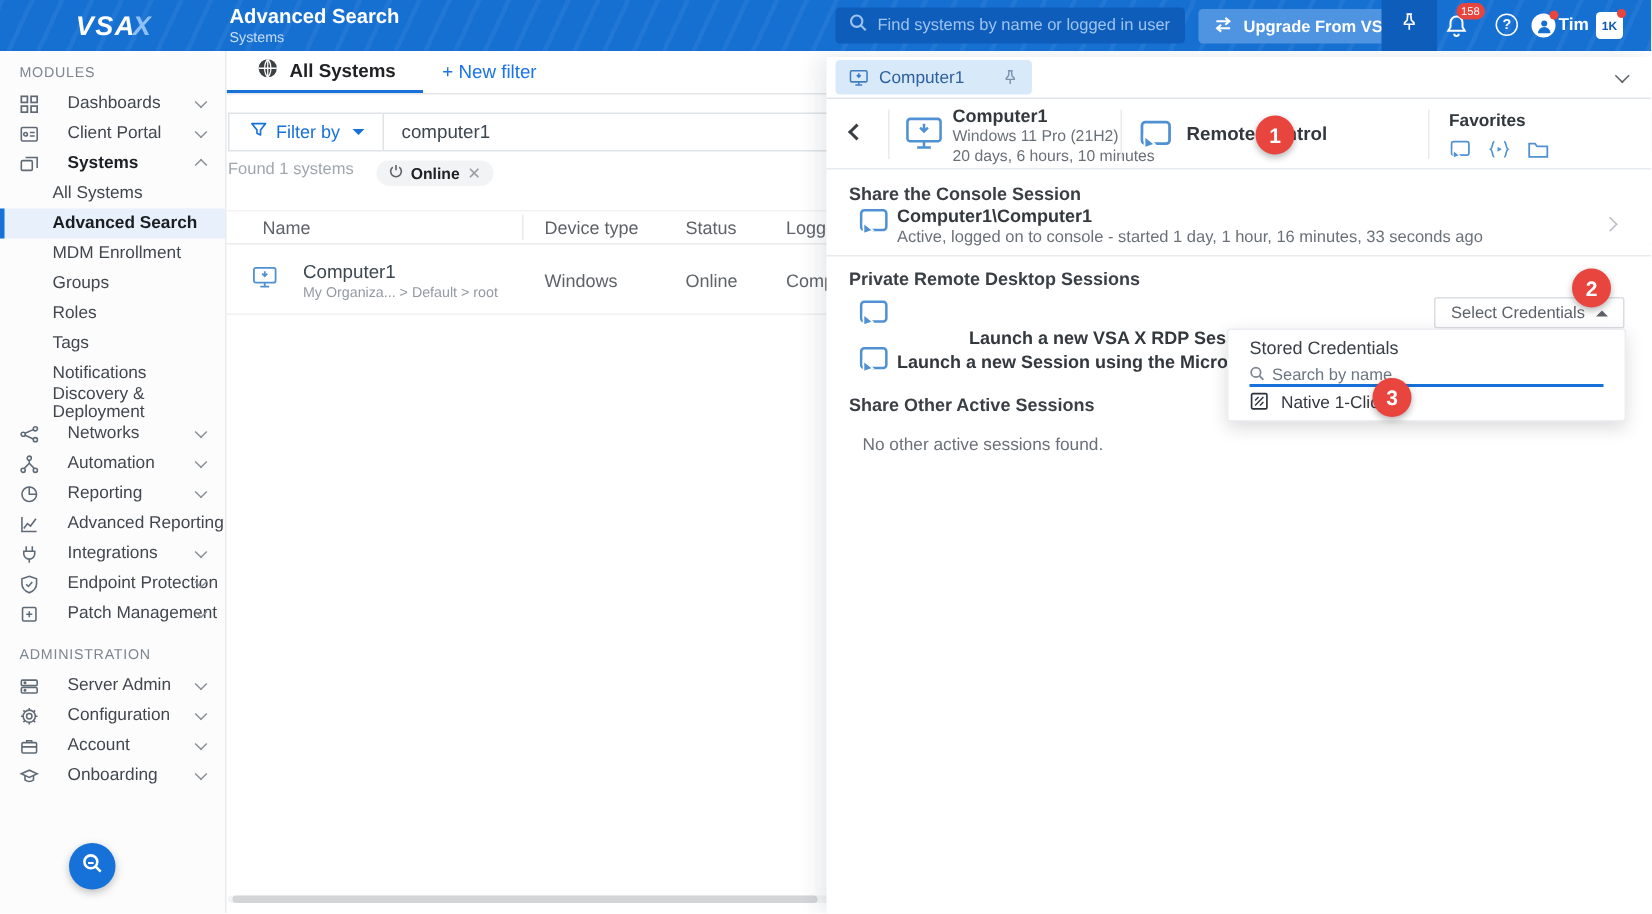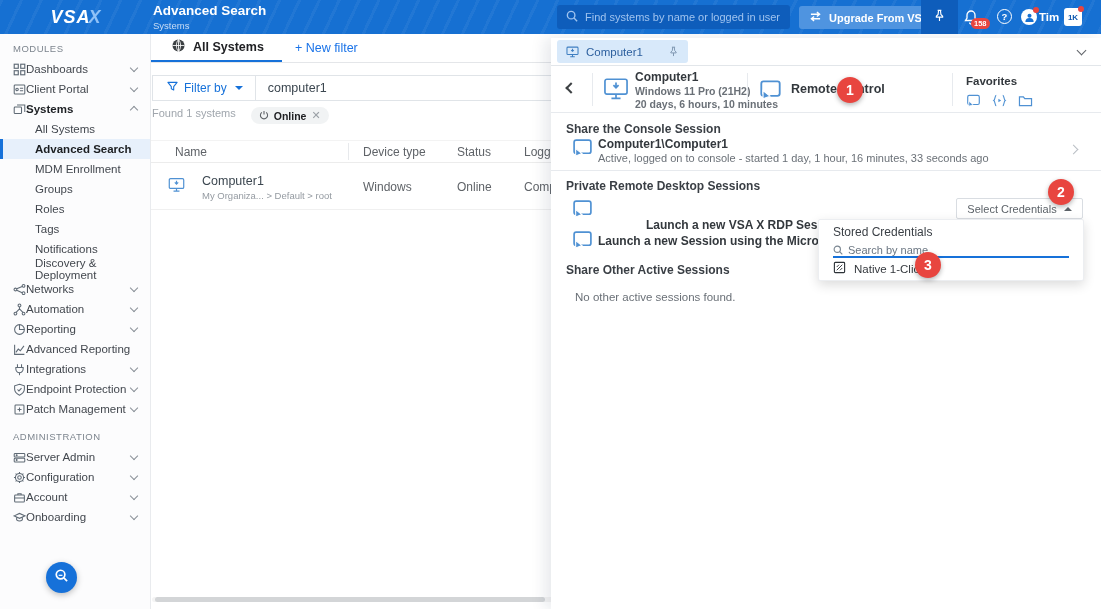--- a/index.html
+++ b/index.html
@@ -18,34 +18,34 @@
   .pgt .t2 { color:#c9ddf6; font-size:9.5px; margin-top:2px; }
   .hsearch { position:absolute; left:557px; top:5px; width:233px; height:24px; background:#0e5dbb; border-radius:3px;
              display:flex; align-items:center; padding:5px 9px; gap:7px; }
   .hsearch svg { flex:0 0 auto; }
   .hsearch input { background:transparent; border:0; outline:0; color:#dcebfc; font-size:11px; width:100%; font-family:"Liberation Sans",sans-serif; }
   .hsearch input::placeholder { color:#9fc3ef; }
   .upgr { position:absolute; left:799px; top:6px; height:23px; padding:0 10px; background:#4f94e0; border-radius:3px;
           display:flex; align-items:center; gap:7px; color:#fff; font-size:11px; font-weight:700; cursor:pointer; }
   .pinblock { position:absolute; left:921px; top:0; width:37px; height:34px; background:#0e5dbb; display:flex; align-items:center; justify-content:center; }
   .hico { position:absolute; display:flex; align-items:center; justify-content:center; }
-  .bellbadge { position:absolute; left:971px; top:18px; background:#e8453f; color:#fff; font-size:7.5px; font-weight:700;
+  .bellbadge { position:absolute; left:971px; top:2px; background:#e8453f; color:#fff; font-size:7.5px; font-weight:400;
                border-radius:7px; padding:1px 3px; z-index:2; }
   .qmark { width:15px; height:15px; border:1.5px solid #fff; border-radius:50%; color:#fff; font-size:9.5px; font-weight:700;
            display:flex; align-items:center; justify-content:center; }
   .avatar { width:16px; height:16px; background:#fff; border-radius:50%; position:relative; display:flex; align-items:center; justify-content:center; }
   .reddot { position:absolute; width:6px; height:6px; background:#e8453f; border-radius:50%; }
   .timname { position:absolute; left:1039px; top:11px; color:#fff; font-size:11.5px; font-weight:700; }
   .k1 { position:absolute; left:1064px; top:8px; width:18px; height:18px; background:#fff; border-radius:3px;
         display:flex; align-items:center; justify-content:center; color:#1059b0; font-size:8px; font-weight:800; }
 
   
   .sidebar { position:absolute; top:34px; left:0; width:151px; bottom:0; background:#fcfcfd; border-right:1px solid #e9ebee; z-index:1; }
   .side-label { padding:9px 0 5px 13px; font-size:9.5px; color:#7d858e; letter-spacing:.5px; }
-  .nav-item { height:20px; display:flex; align-items:center; padding-left:13px; gap:0; font-size:11.5px; color:#42474e; cursor:pointer; position:relative; }
+  .nav-item { height:20px; display:flex; align-items:center; padding-left:13px; gap:19px; font-size:11.5px; color:#42474e; cursor:pointer; position:relative; }
   .nav-item .nicon { width:13px; height:13px; color:#5f6a75; flex:0 0 13px; display:flex; }
   .nav-item.bold .nlabel { font-weight:700; color:#1c1f23; }
   .chev { position:absolute; right:13px; width:6px; height:6px; border-right:1.4px solid #8a9097; border-bottom:1.4px solid #8a9097; }
   .chev.down { transform:rotate(45deg); top:6px; }
   .chev.up { transform:rotate(-135deg); top:8px; }
   .nav-sub { height:20px; display:flex; align-items:center; padding-left:35px; font-size:11.5px; color:#42474e; cursor:pointer; }
   .nav-sub.selected { background:#e7f0fb; border-left:3px solid #1671d9; padding-left:32px; font-weight:700; color:#1b1e21; }
   .fab { position:absolute; left:46px; top:562px; width:31px; height:31px; border-radius:50%; background:#1671d9;
          display:flex; align-items:center; justify-content:center; box-shadow:0 2px 6px rgba(0,0,0,.25); z-index:3; cursor:pointer; }
 
@@ -80,21 +80,21 @@
            box-shadow:-6px 0 14px rgba(20,40,70,.10); z-index:10; }
   .ptab { position:absolute; left:6px; top:2px; height:23px; width:131px; background:#d8e9fa; border-radius:3px;
           display:flex; align-items:center; gap:7px; padding:0 9px; cursor:pointer; }
   .ptab .plbl { color:#2c5f9e; font-size:11.5px; }
   .pchev { position:absolute; right:16px; top:9px; width:7px; height:7px; border-right:1.5px solid #5f6368; border-bottom:1.5px solid #5f6368; transform:rotate(45deg); cursor:pointer; }
   .pcard { position:absolute; left:0; right:0; top:27px; bottom:0; border-top:1px solid #e2e6ea; }
   .phead { position:absolute; left:0; right:0; top:0; height:47px; border-bottom:1px solid #e7eaee; }
   .pback { position:absolute; left:16px; top:18px; width:8px; height:8px; border-left:2px solid #3c4043; border-bottom:2px solid #3c4043; transform:rotate(45deg); cursor:pointer; }
   .vd { position:absolute; top:7px; height:33px; width:1px; background:#e7eaee; }
   .devname { font-size:12px; font-weight:700; color:#33383d; }
-  .devsub { font-size:10.5px; color:#6a7077; margin-top:1px;font-weight:bold; }
+  .devsub { font-size:10.5px; color:#6a7077; margin-top:1px; }
   .rclabel { position:absolute; left:240px; top:16px; font-size:12.5px; font-weight:700; color:#33383d; }
   .favlbl { position:absolute; left:415px; top:9px; font-size:11.5px; font-weight:700; color:#33383d; }
   .favrow { position:absolute; left:415px; top:27px; display:flex; gap:11px; color:#4f91d3; }
   .sechead { position:absolute; left:15px; font-size:12px; font-weight:700; color:#3a3f45; }
   .rcico { position:absolute; color:#4f91d3; }
   .sesname { position:absolute; left:47px; top:71px; font-size:12px; font-weight:700; color:#33383d; }
   .sesdet { position:absolute; left:47px; top:86px; font-size:11px; color:#6a7077; }
   .rowchev { position:absolute; right:24px; top:80px; width:7px; height:7px; border-right:1.5px solid #b9bec4; border-bottom:1.5px solid #b9bec4; transform:rotate(-45deg); cursor:pointer; }
   .pdiv { position:absolute; left:0; right:0; height:1px; background:#e7eaee; }
   .launchlbl { position:absolute; left:47px; font-size:12px; font-weight:700; color:#33383d; cursor:pointer; }

